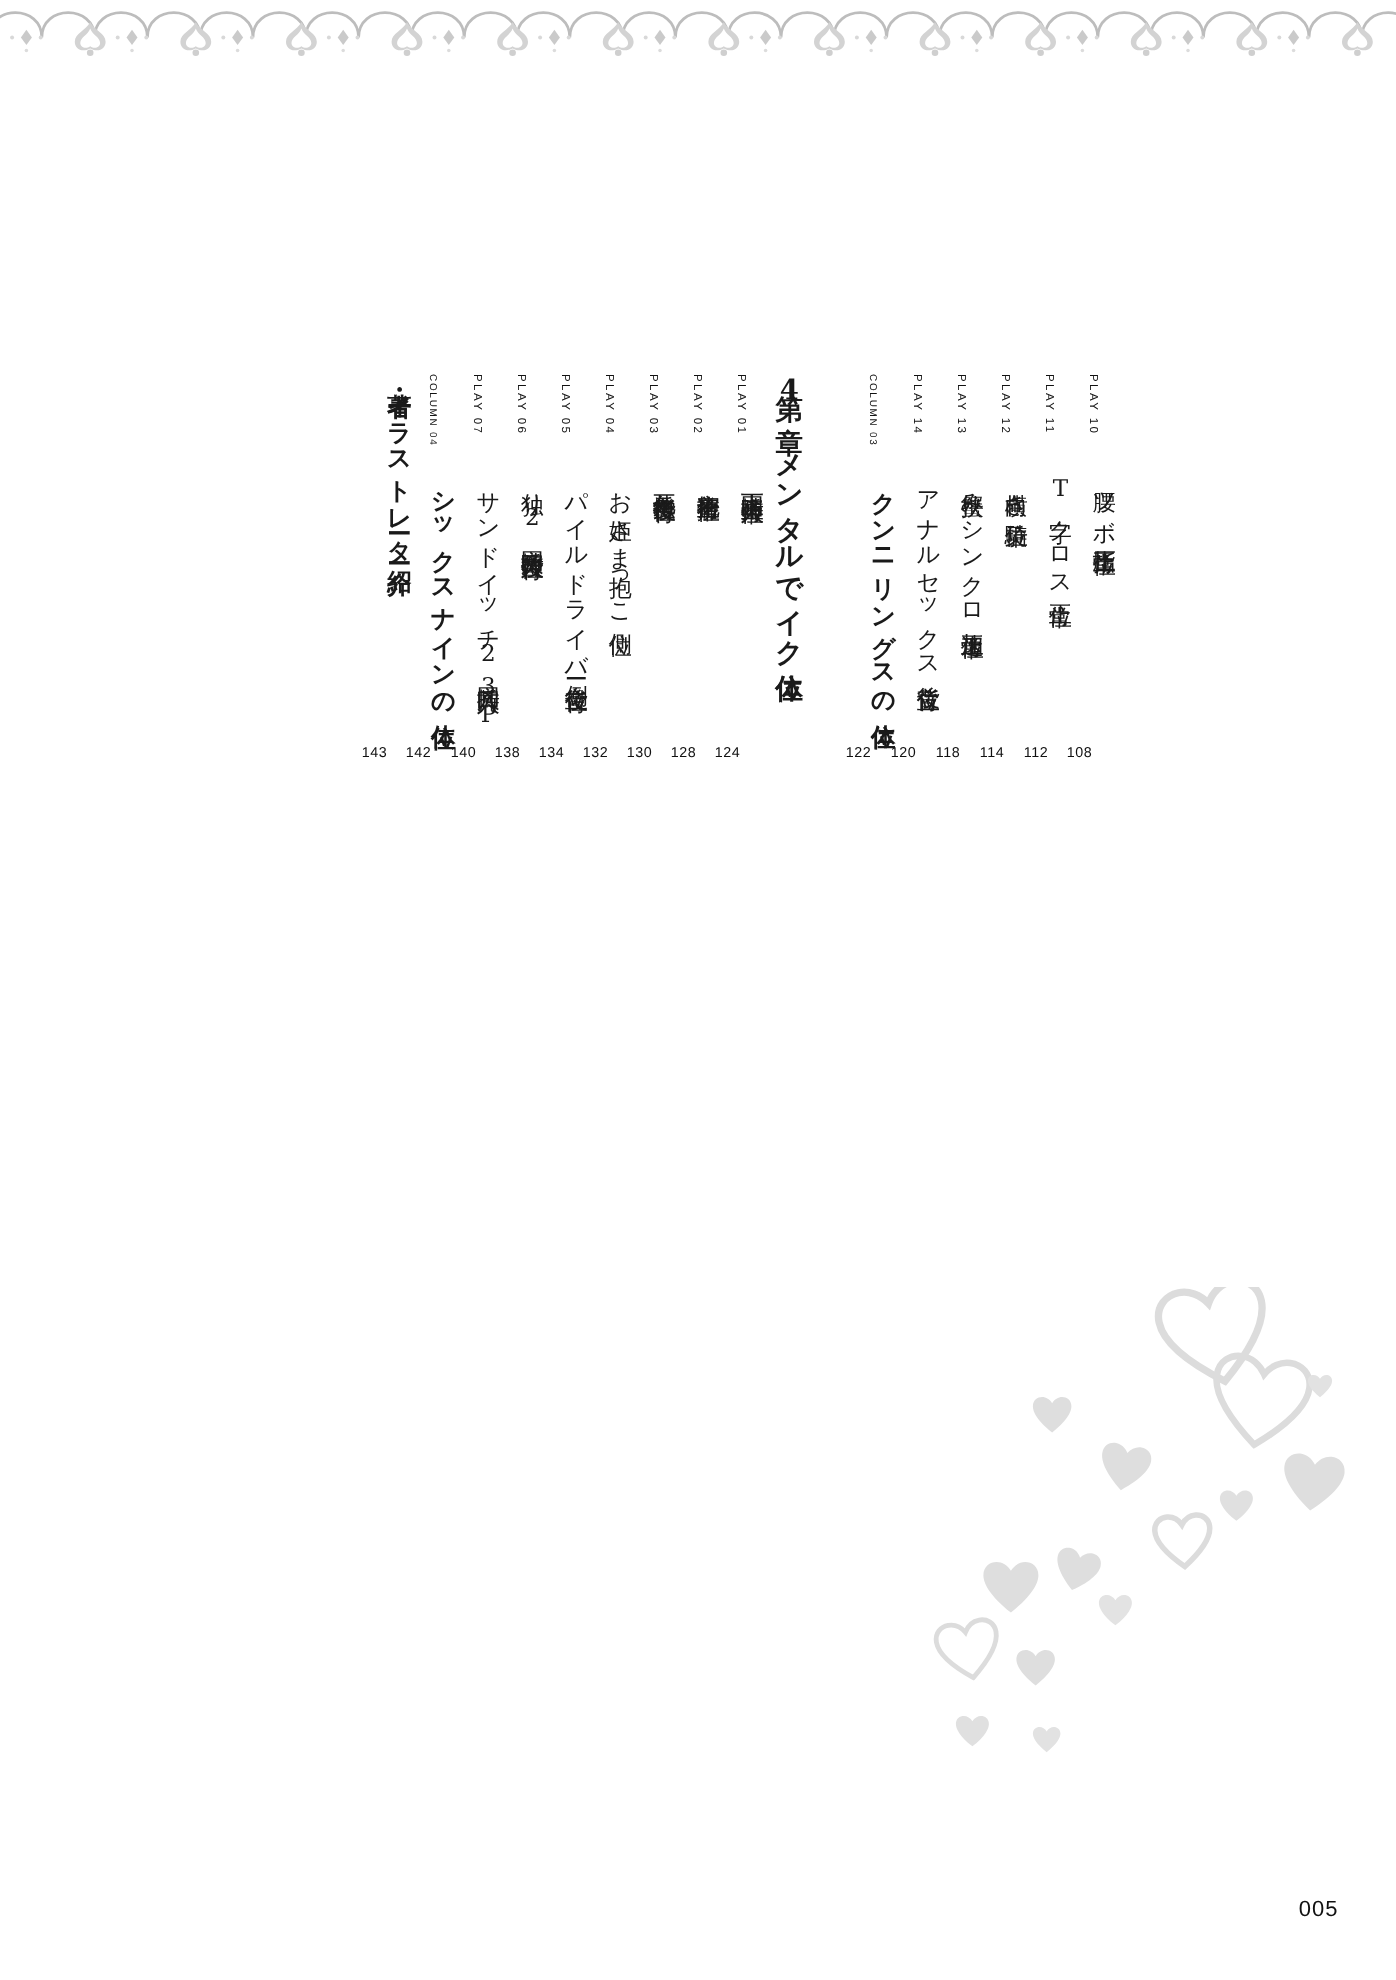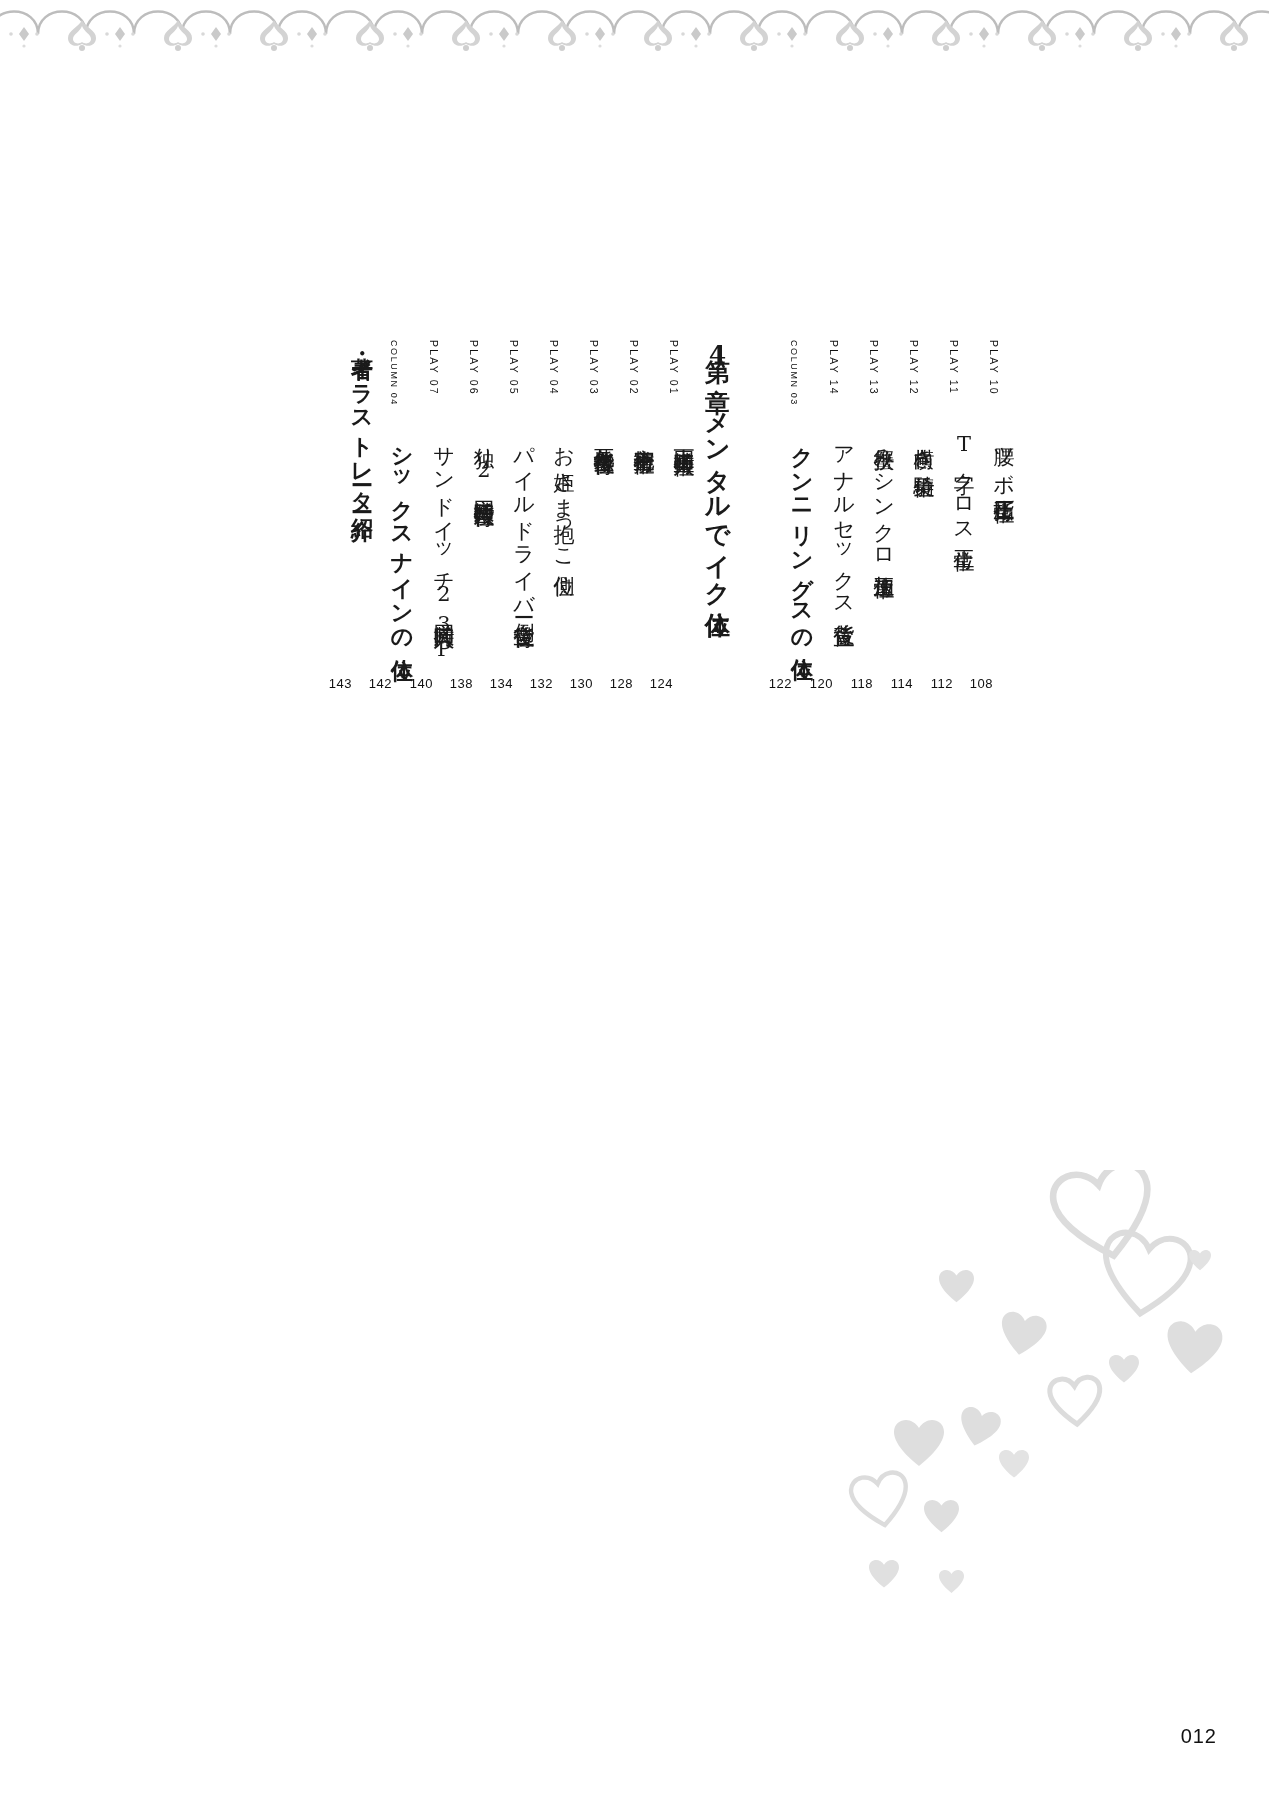--- a/index.html
+++ b/index.html
@@ -354,13 +354,13 @@
       <g transform="translate(60,390) scale(0.3)">
           <use href="#hsolid" fill="#e0e0e0"></use>
         </g>
       <g transform="translate(130,400) scale(0.25)">
           <use href="#hsolid" fill="#e2e2e2"></use>
         </g>
     </g>
   </svg>
 </div>
 
-<div class="folio">012</div>
+<div class="folio">005</div>
 
 </body></html>

